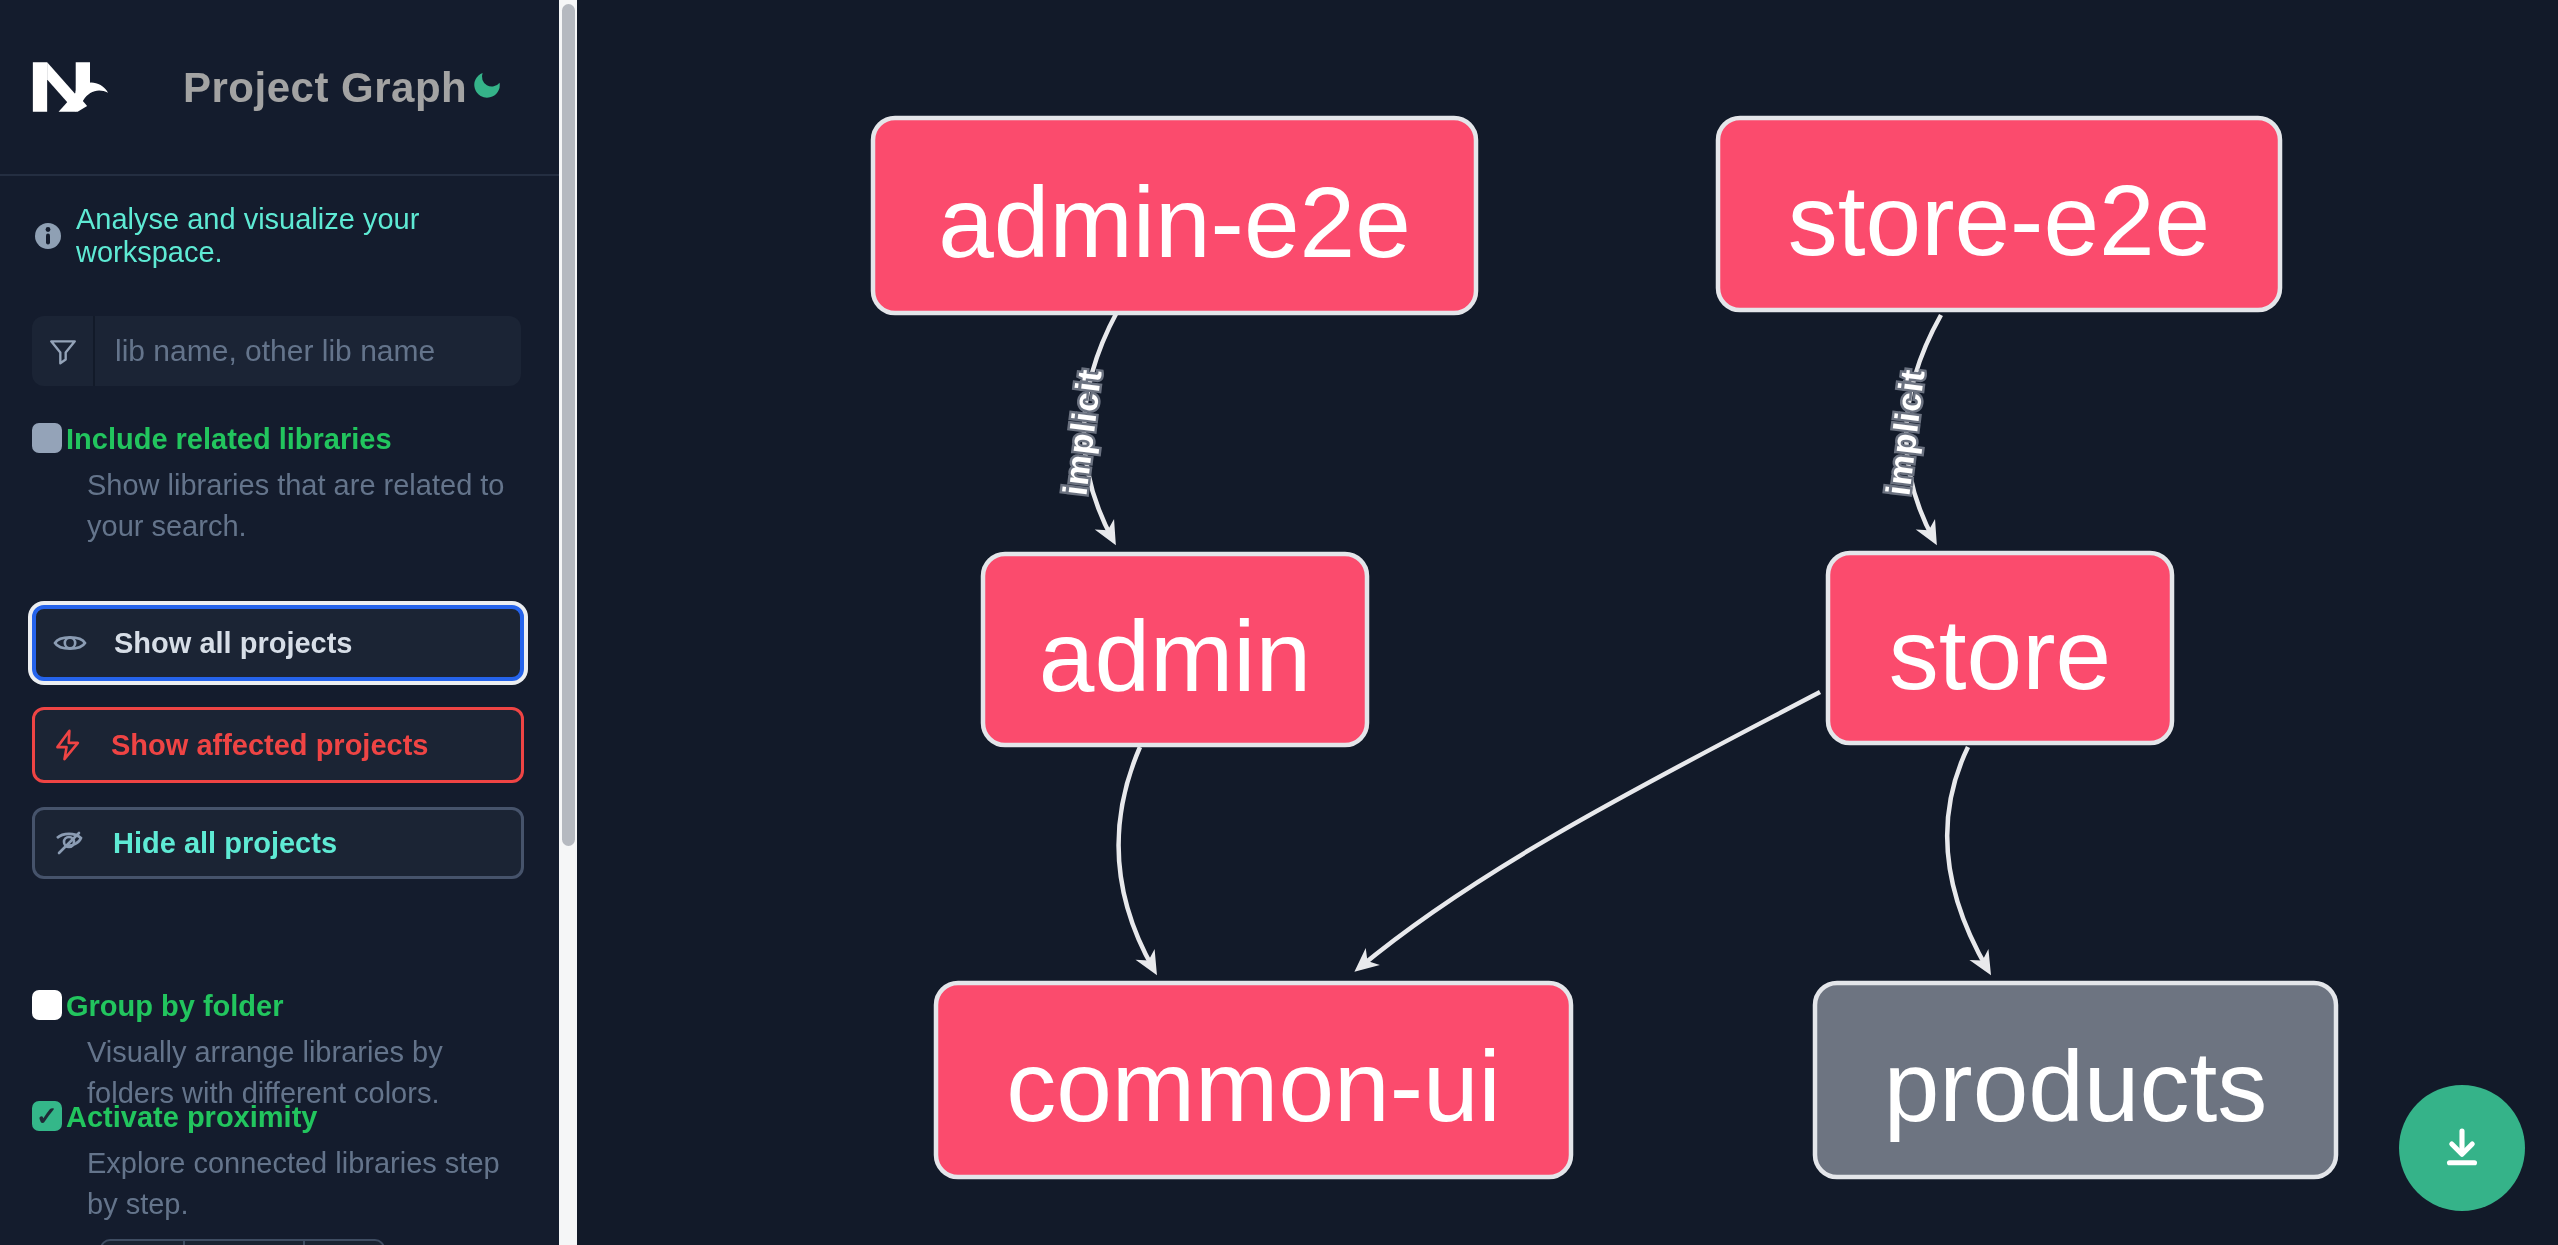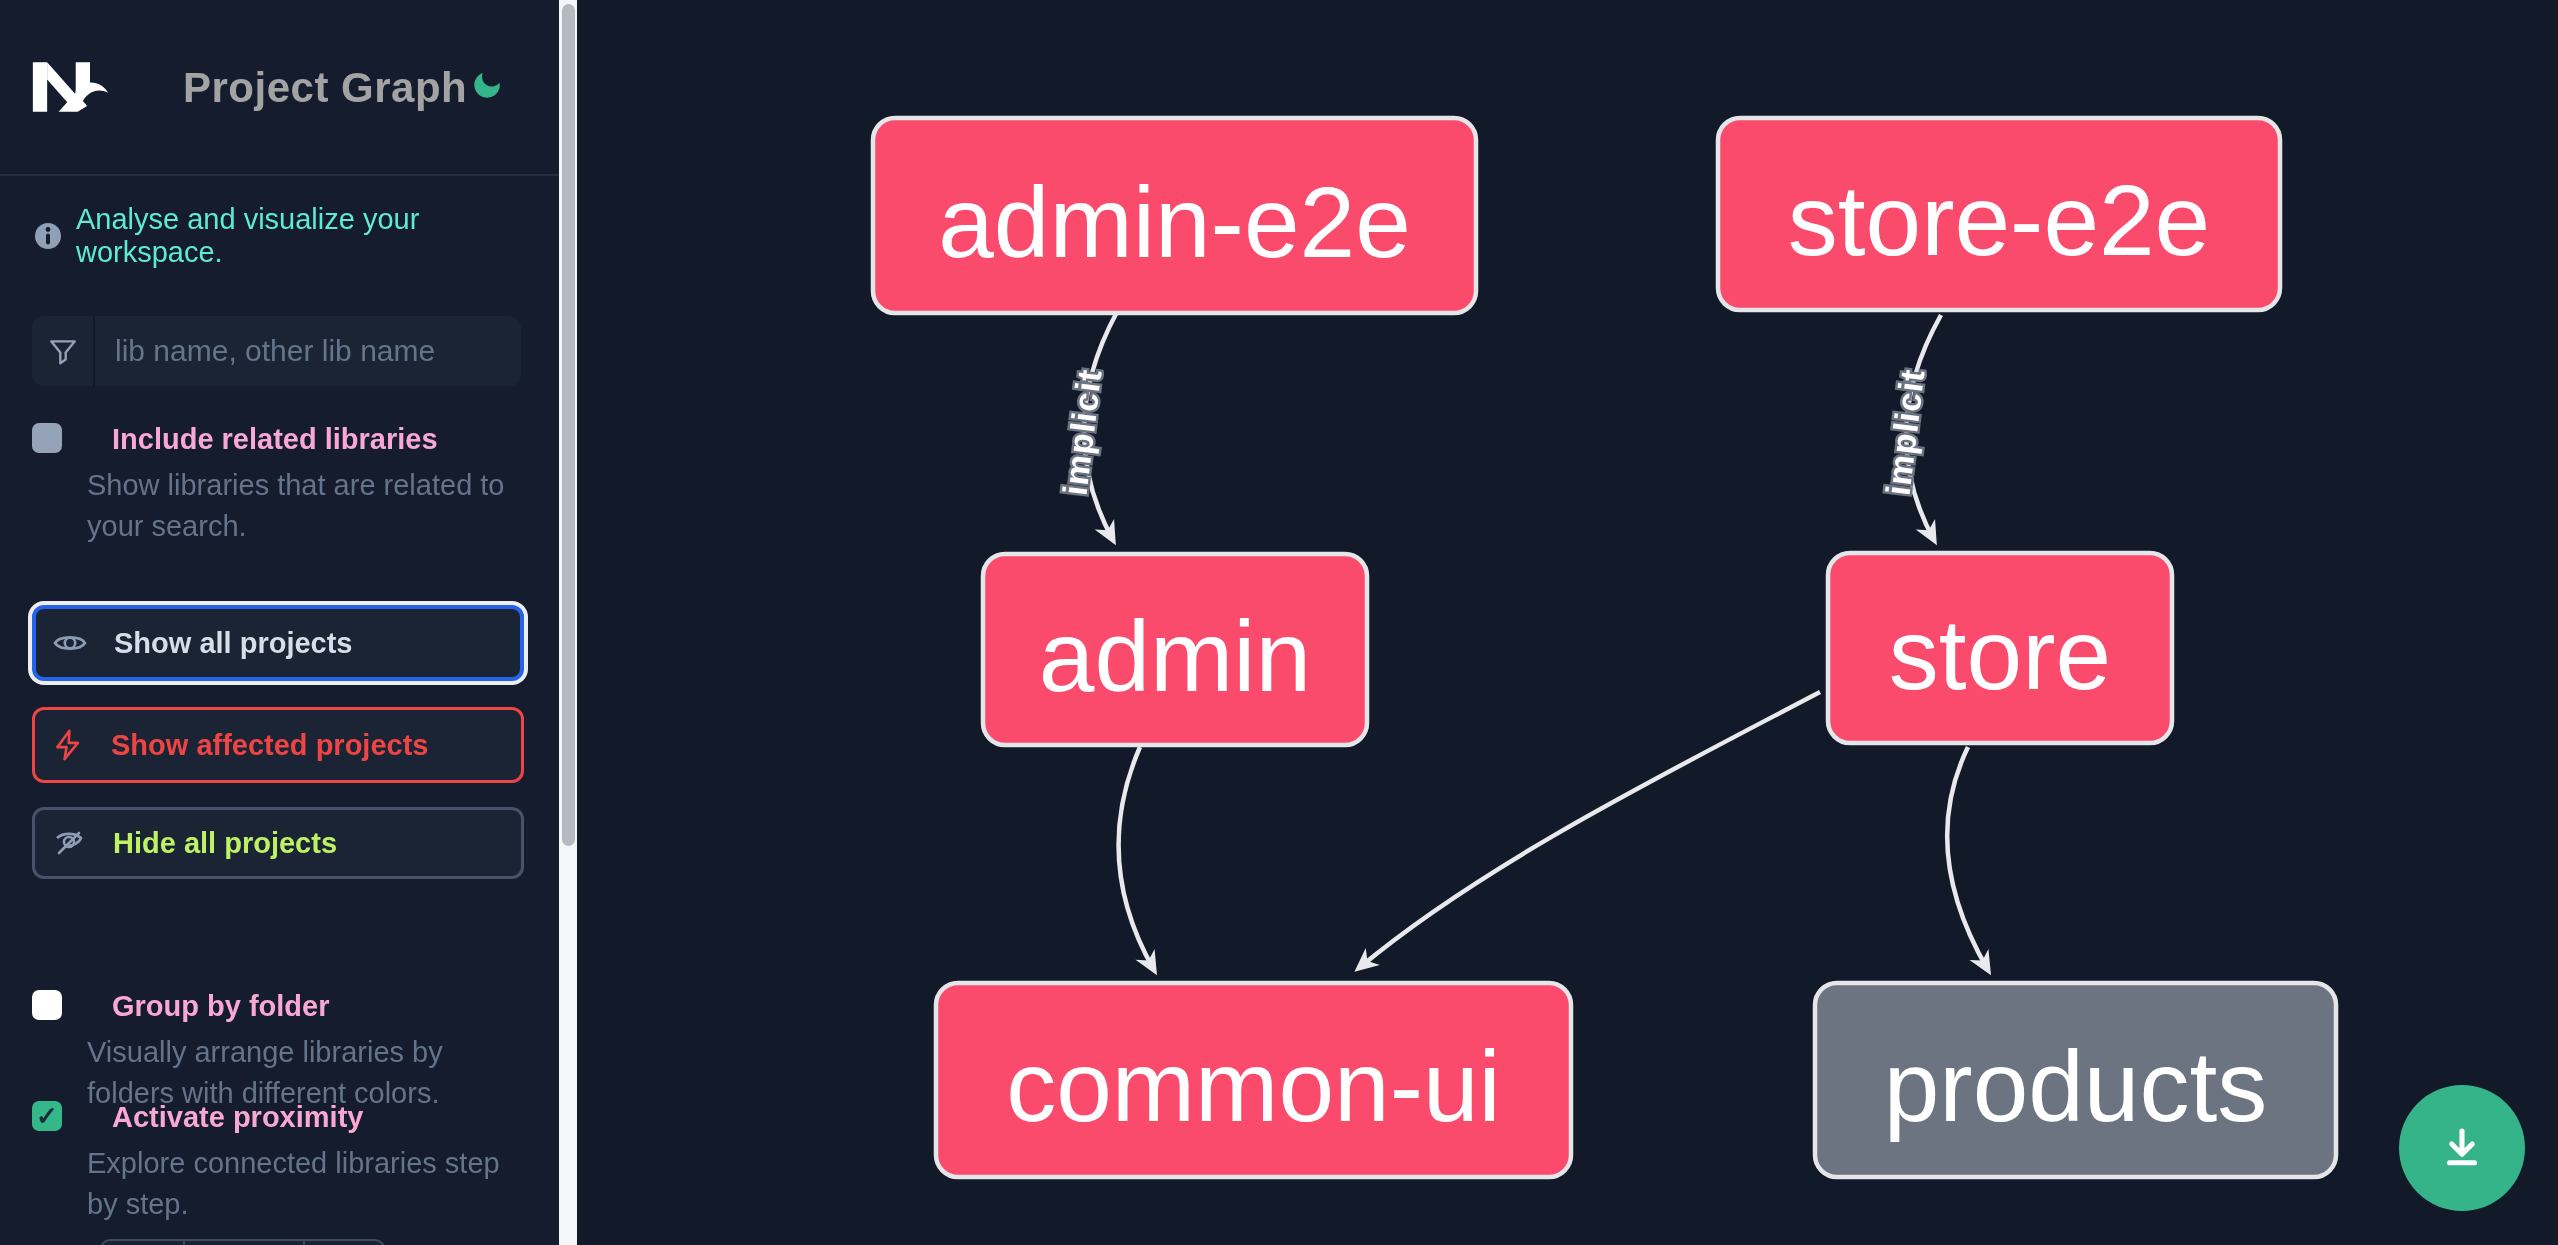--- a/index.html
+++ b/index.html
@@ -25,32 +25,32 @@
   .search input{flex:1;height:66px;background:transparent;border:none;outline:none;color:#cbd5e1;
     font-size:30px;padding:0 20px;font-family:"Liberation Sans",sans-serif;}
   .search input::placeholder{color:#64748b;}
 
   .toggle{position:absolute;left:32px;width:492px;}
   .cbx{position:absolute;left:0;top:3px;width:30px;height:30px;border-radius:7px;}
   .cbx.gray{background:#94a3b8;}
   .cbx.white{background:#ffffff;}
   .cbx.green{background:#34b789;display:flex;align-items:center;justify-content:center;
     color:#1f2a37;font-size:26px;font-weight:700;}
-  .toggle .t-label{display:block;margin-left:80px;font-size:29px;font-weight:600;color:#f9a8d4;line-height:38px;}
+  .toggle .t-label{display:block;margin-left:34px;font-size:29px;font-weight:600;color:#22c55e;line-height:38px;}
   .toggle .t-desc{display:block;margin-left:55px;margin-top:7px;font-size:29px;color:#64748b;line-height:41px;width:438px;}
 
   .sb-btn{position:absolute;left:32px;width:492px;box-sizing:border-box;border-radius:12px;
     background:#1b2434;display:flex;align-items:center;gap:26px;padding:0 16px;cursor:pointer;}
   .sb-btn .b-label{font-size:29px;font-weight:600;}
   .btn-focused{top:605px;height:76px;border:4px solid #2563eb;box-shadow:0 0 0 4px #eceef1;}
   .btn-focused .b-label{color:#d7dee7;}
   .btn-affected{top:707px;height:76px;border:3px solid #ef4444;}
   .btn-affected .b-label{color:#ef4444;}
   .btn-default{top:807px;height:72px;border:3px solid #46536b;}
-  .btn-default .b-label{color:#bef264;}
+  .btn-default .b-label{color:#5eead4;}
 
   .segmented{position:absolute;left:100px;top:1239px;width:285px;height:12px;box-sizing:border-box;
     background:#1a2332;border:2px solid #3e4c61;border-bottom:none;border-radius:10px 10px 0 0;display:flex;}
   .segmented .seg{flex:0 0 auto;height:100%;box-sizing:border-box;border-right:2px solid #3e4c61;}
   .segmented .seg:last-child{border-right:none;}
 
   
   .sb-scroll-track{position:absolute;left:559px;top:0;width:18px;height:1245px;background:#f5f6f7;}
   .sb-scroll-thumb{position:absolute;left:562px;top:4px;width:13px;height:842px;background:#b5b9c0;border-radius:7px;}
 

